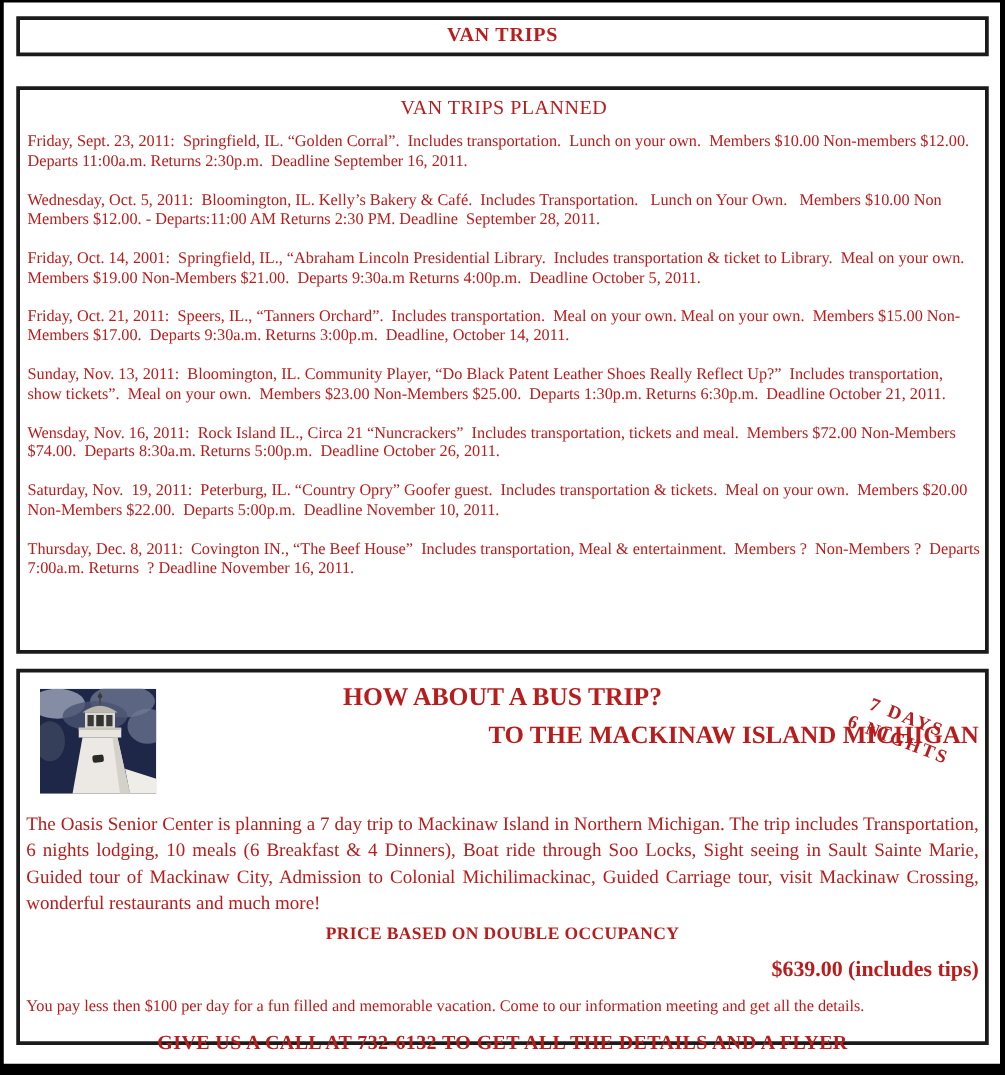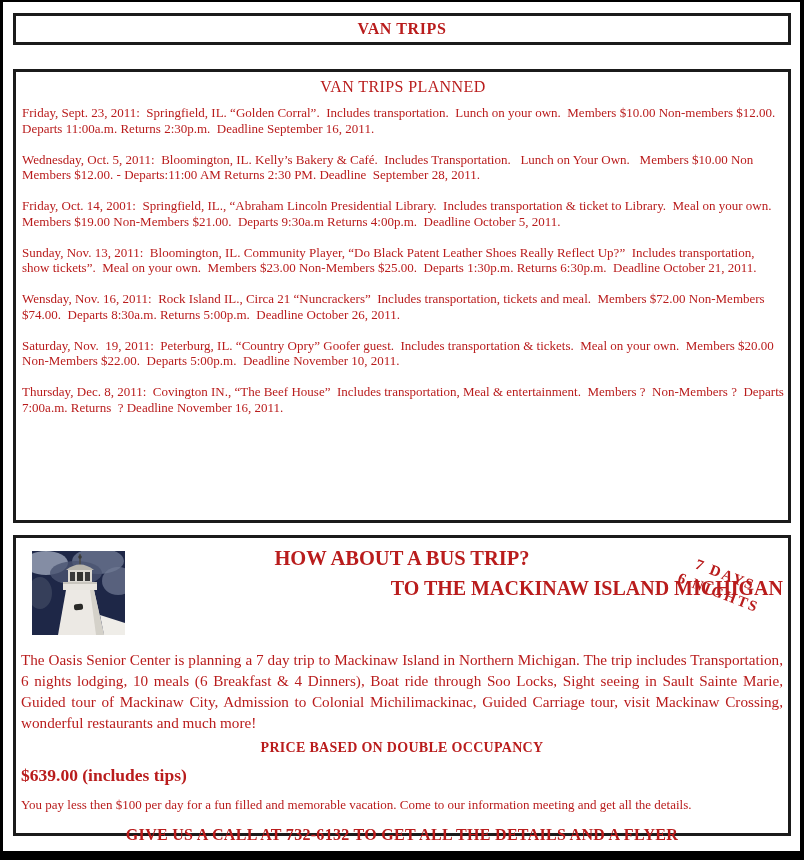--- a/index.html
+++ b/index.html
@@ -51,21 +51,21 @@
     position:absolute; right:18px; top:18px;
     transform:rotate(21deg); transform-origin:center;
     font-weight:bold; font-size:15px; letter-spacing:2px;
     text-align:center; line-height:19px;
   }
   .bus-intro {
     font-size:15.2px; line-height:21px;
     text-align:justify; margin:6px 0 0 0;
   }
   .price-label { text-align:center; font-weight:bold; font-size:14px;  margin:7px 0 0 0; letter-spacing:.3px; }
-  .price-value { text-align:left; font-weight:bold; font-size:17.5px; margin:9px 0 0 0; }
+  .price-value { text-align:right; font-weight:bold; font-size:17.5px; margin:9px 0 0 0; }
   .bus-note {
     font-size:13px; line-height:21px;
     text-align:justify; margin:8px 0 0 0;
   }
   .bus-cta { text-align:center; font-weight:bold; font-size:16px; margin:11px 0 0 0; letter-spacing:.3px; }
 </style>
 </head>
 <body>
 
 <div class="page">
@@ -73,20 +73,21 @@
   <div class="frame title-box">
     <span class="t">VAN TRIPS</span>
   </div>
 
   <div class="frame planned-box">
     <div class="planned-heading">VAN TRIPS PLANNED</div>
     <div>
         <p class="trip"><span class="b">Friday, Sept. 23, 2011:</span><span>  Springfield, IL. “Golden Corral”.  Includes transportation.  Lunch on your own.  Members $10.00 Non-members $12.00. Departs 11:00a.m. Returns 2:30p.m.  </span><span class="b">Deadline September 16, 2011.</span></p>
         <p class="trip"><span class="b">Wednesday, Oct. 5, 2011:</span><span>  Bloomington, IL. Kelly’s Bakery &amp; Café.  Includes Transportation.   Lunch on Your Own.   Members $10.00 Non Members $12.00. - Departs:11:00 AM Returns 2:30 PM. </span><span class="b">Deadline  September 28, 2011.</span></p>
         <p class="trip"><span class="b">Friday, Oct. 14, 2001:</span><span>  Springfield, IL., “Abraham Lincoln Presidential Library.  Includes transportation &amp; ticket to Library.  Meal on your own. Members $19.00 Non-Members $21.00.  Departs 9:30a.m Returns 4:00p.m.  </span><span class="b">Deadline October 5, 2011.</span></p>
+        <p class="trip"><span class="b">Friday, Oct. 21, 2011:</span><span>  Speers, IL., “Tanners Orchard”.  Includes transportation.  Meal on your own. Meal on your own.  Members $15.00 Non-Members $17.00.  Departs 9:30a.m. Returns 3:00p.m.  Deadline, </span><span class="b">October 14, 2011.</span></p>
         <p class="trip"><span class="b">Sunday, Nov. 13, 2011:</span><span>  Bloomington, IL. Community Player, “Do Black Patent Leather Shoes Really Reflect Up?”  Includes transportation, show tickets”.  Meal on your own.  Members $23.00 Non-Members $25.00.  Departs 1:30p.m. Returns 6:30p.m.  </span><span class="b">Deadline October 21, 2011.</span></p>
         <p class="trip"><span class="b">Wensday, Nov. 16, 2011:</span><span>  Rock Island IL., Circa 21 “Nuncrackers”  Includes transportation, tickets and meal.  Members $72.00 Non-Members $74.00.  Departs 8:30a.m. Returns 5:00p.m.  </span><span class="b">Deadline October 26, 2011.</span></p>
         <p class="trip"><span class="b">Saturday, Nov.  19, 2011:</span><span>  Peterburg, IL. “Country Opry” Goofer guest.  Includes transportation &amp; tickets.  Meal on your own.  Members $20.00 Non-Members $22.00.  Departs 5:00p.m.  </span><span class="b">Deadline November 10, 2011.</span></p>
         <p class="trip"><span class="b">Thursday, Dec. 8, 2011:</span><span>  Covington IN., “The Beef House”  Includes transportation, Meal &amp; entertainment.  Members ?  Non-Members ?  Departs 7:00a.m. Returns  ? </span><span class="b">Deadline November 16, 2011.</span></p>
       </div>
   </div>
 
   <div class="frame bus-box">
     <div class="bus-header">
       <svg class="bus-photo" viewBox="0 0 93 84" xmlns="http://www.w3.org/2000/svg">

